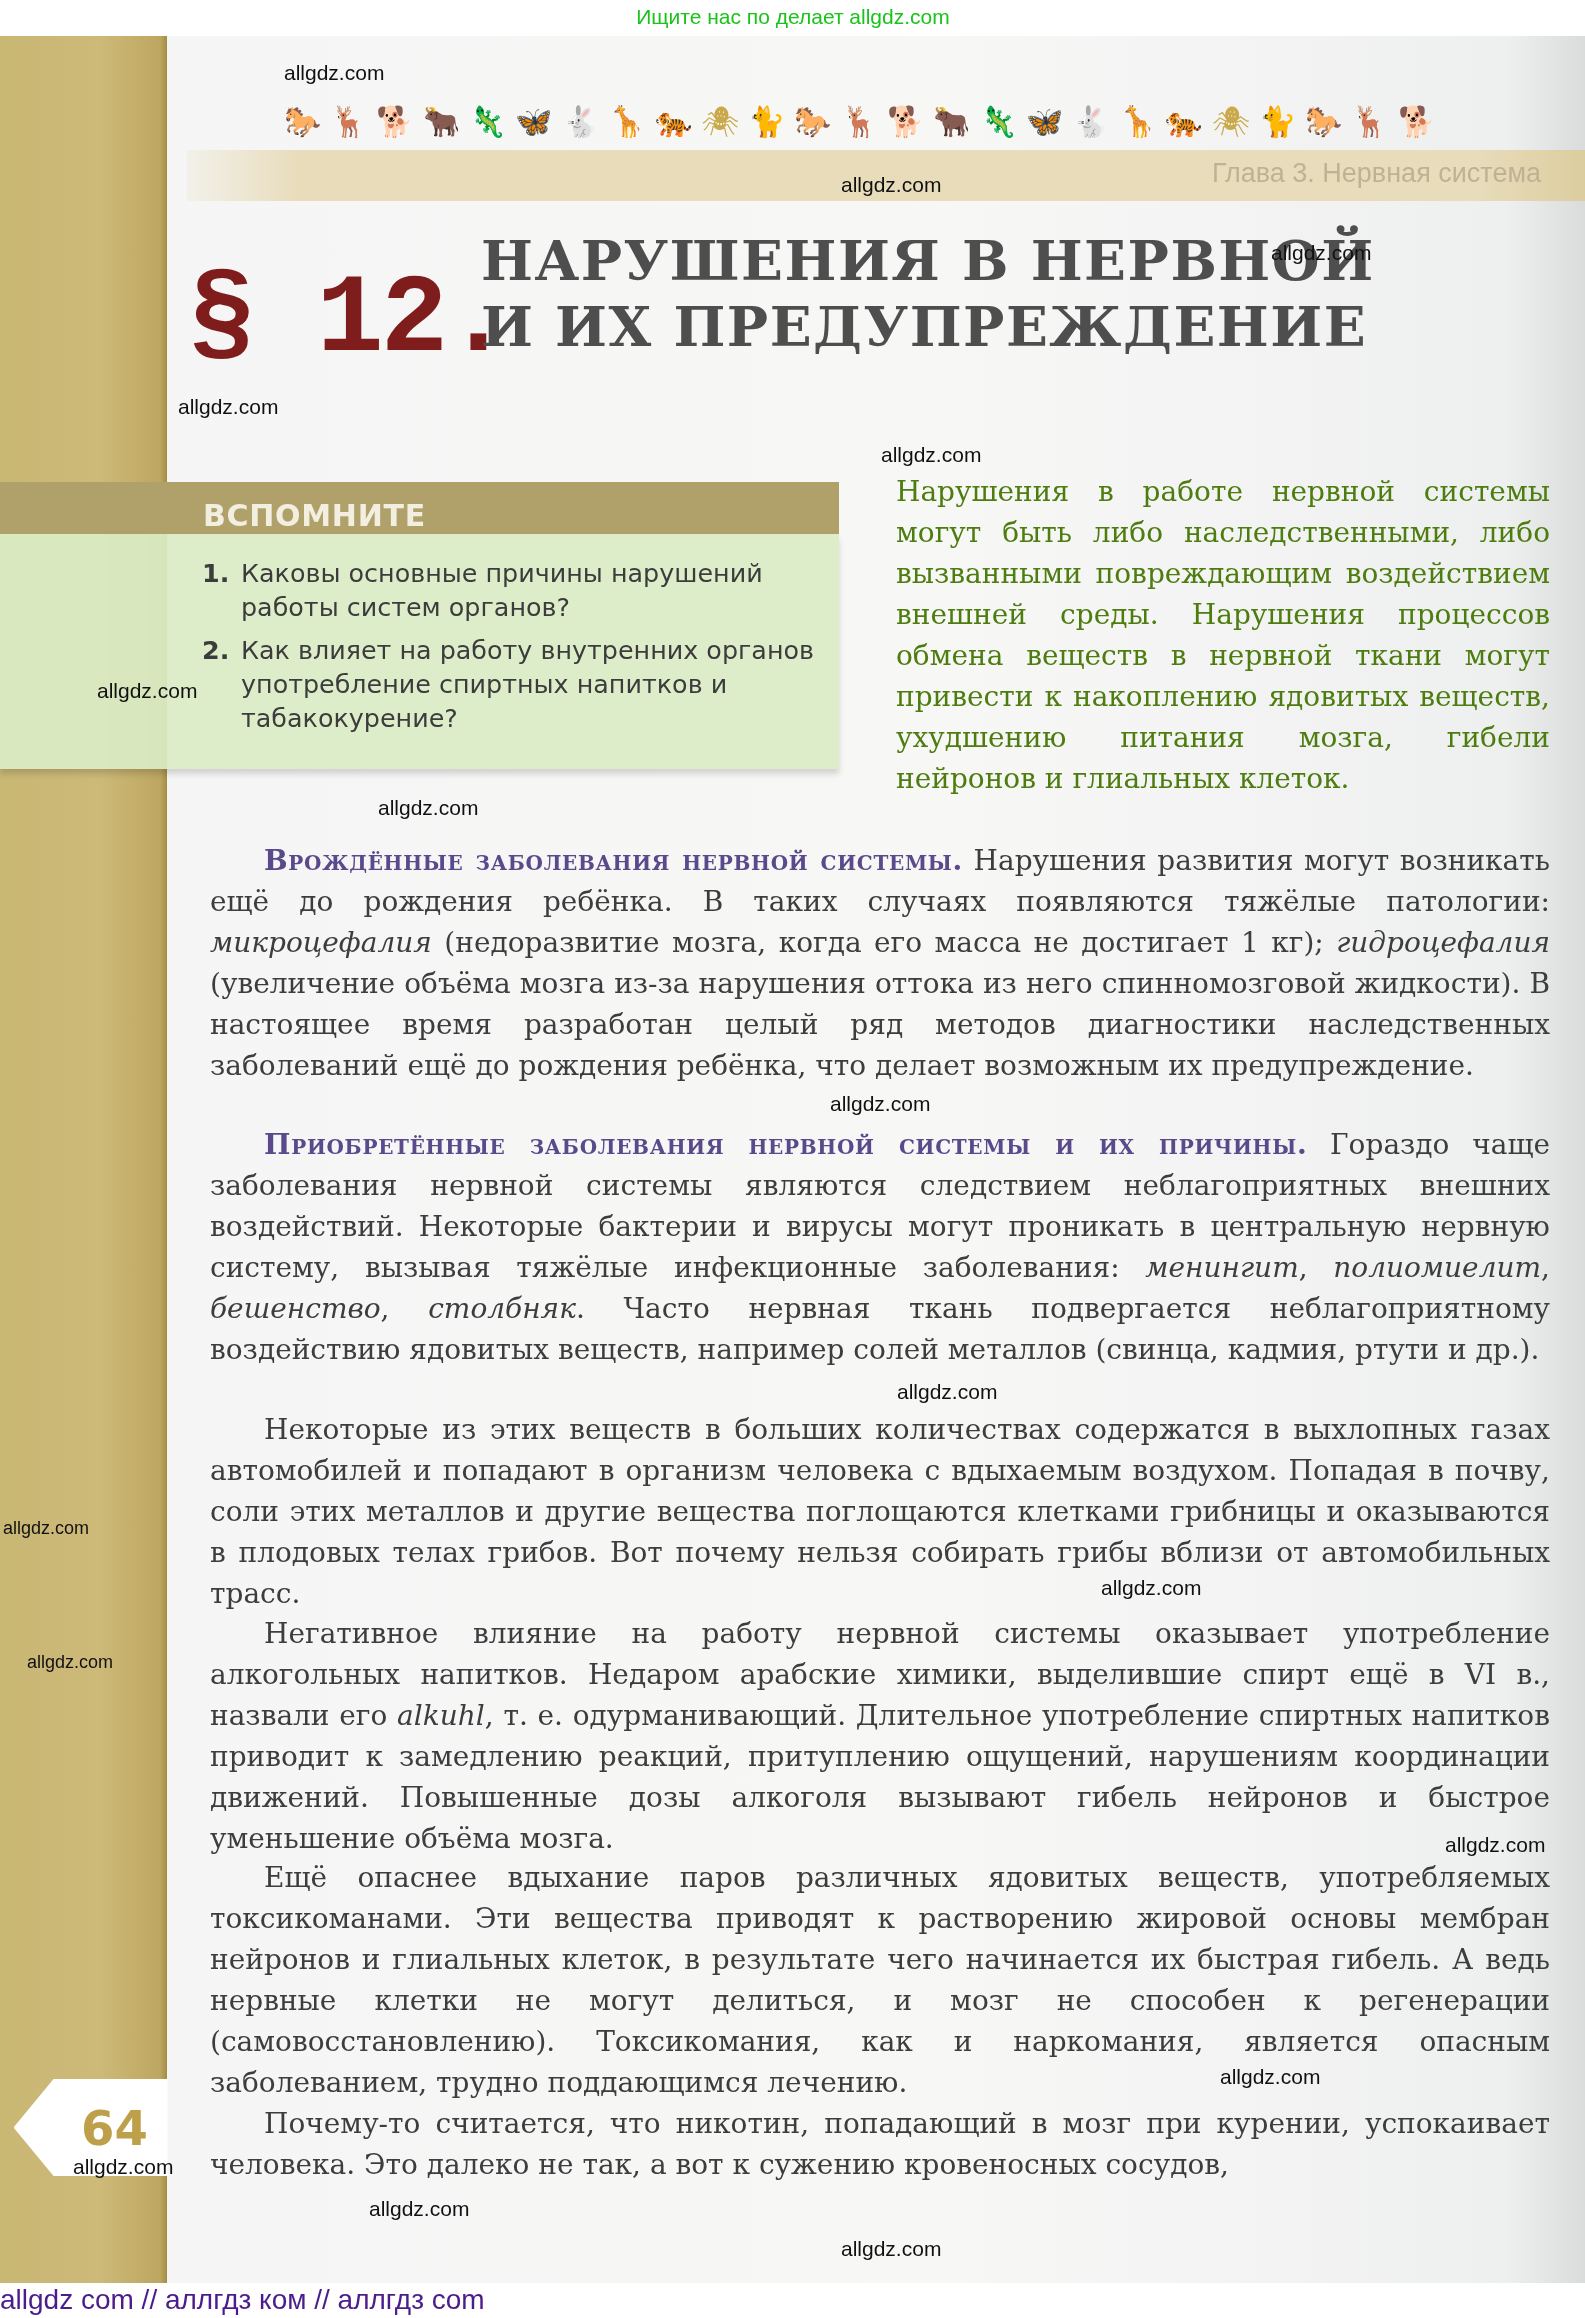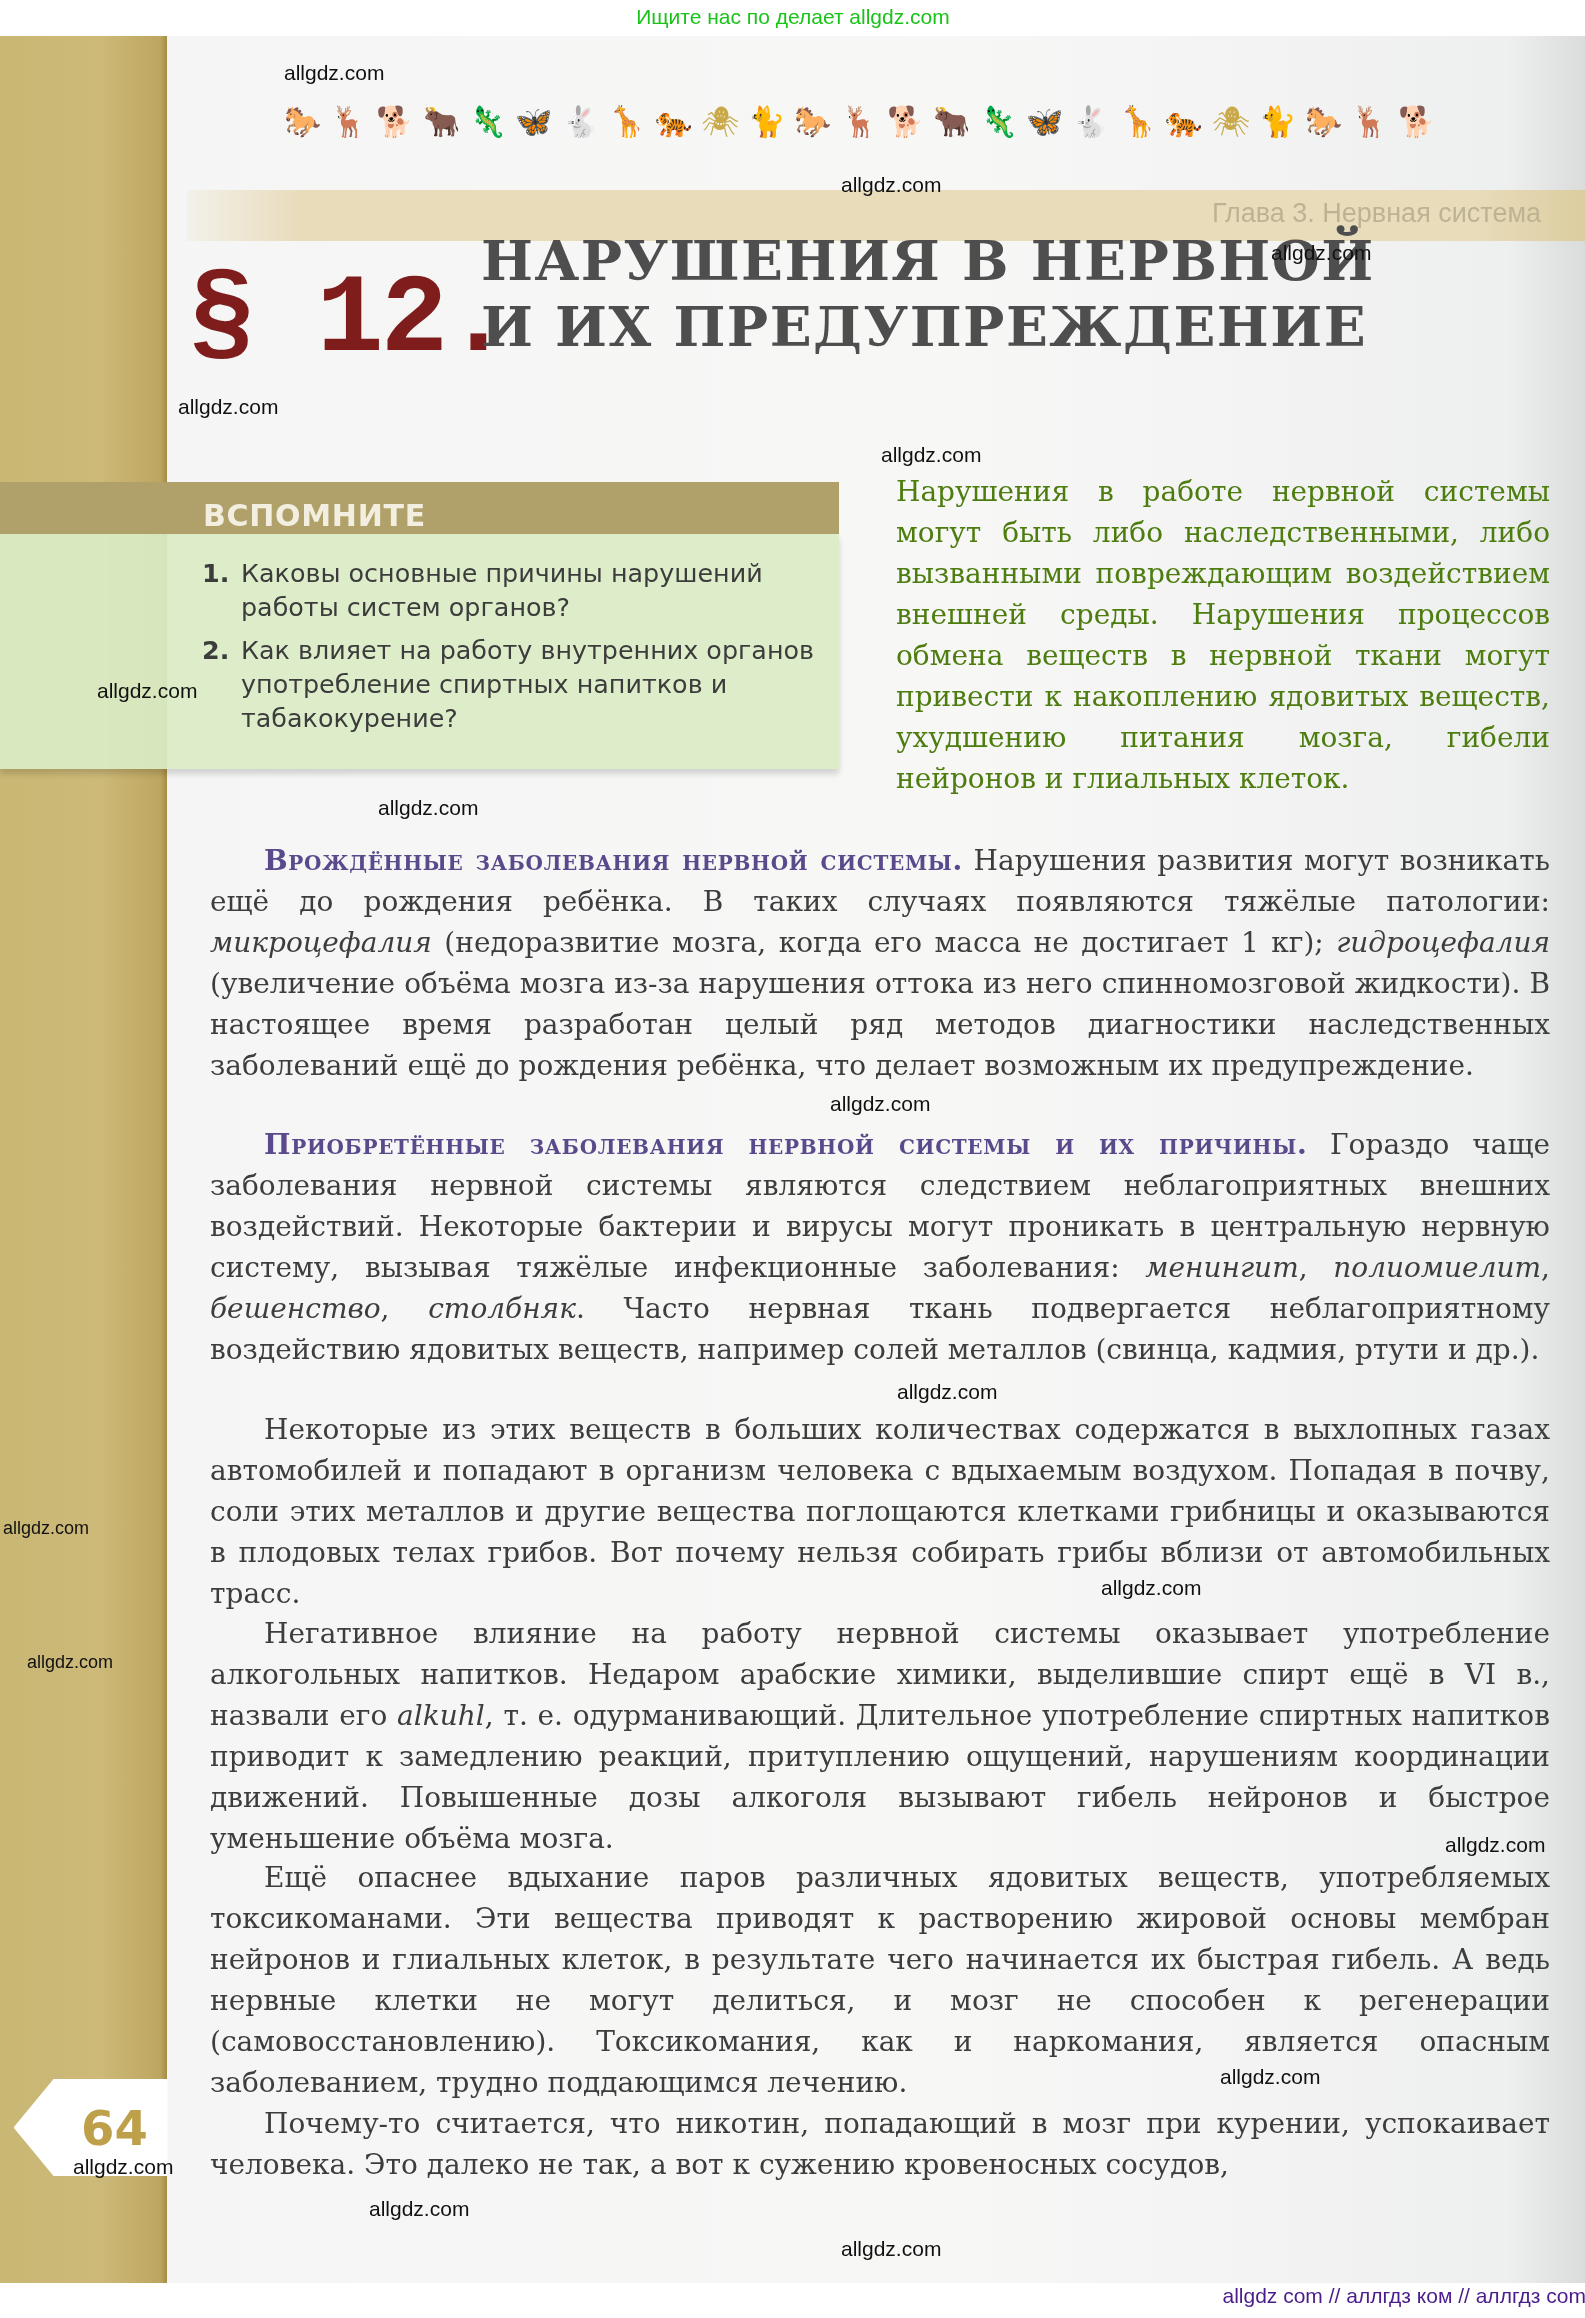--- a/index.html
+++ b/index.html
@@ -13,21 +13,21 @@
     background: linear-gradient(90deg, #f4f5f4 0%, #f7f7f6 60%, #eef0ef 95%, #d9dcdb 100%); }
 
   .left-band { position: absolute; top: 36px; left: 0; width: 167px; height: 2247px;
     background: linear-gradient(90deg, #c9b774 0%, #cdb978 60%, #bda660 96%, #a38d45 100%); }
 
   .ornament { position: absolute; top: 103px; left: 284px; width: 1302px; height: 37px;
     display: flex; gap: 9px; align-items: center; overflow: hidden; }
   .ornament span { font-size: 30px; color: #c9a94a; line-height: 1; font-family: "DejaVu Sans", sans-serif; }
 
   .header-strip { position: absolute; top: 150px; left: 187px; width: 1399px; height: 51px;
-    background: linear-gradient(90deg, rgba(233,222,190,0.2) 0%, #e8dcbb 8%, #e8dcbb 92%, #dccd9f 100%); margin-top: 40px; }
+    background: linear-gradient(90deg, rgba(233,222,190,0.2) 0%, #e8dcbb 8%, #e8dcbb 92%, #dccd9f 100%); }
   .header-strip .ghost { position: absolute; right: 45px; top: 7.5px; font-size: 27px; color: #bdb394; font-family: "Liberation Sans", sans-serif; }
 
   .para-sign { position: absolute; top: 265px; left: 188px; font-family: Liberation Mono, monospace;
     font-size: 112px; font-weight: bold; color: #7f1d1d; line-height: 1; letter-spacing: -3px; }
 
   .title { position: absolute; top: 228px; left: 481px; font-family: "DejaVu Serif", serif; font-weight: bold;
     font-size: 55px; line-height: 66px; color: #4e4e4e; letter-spacing: 1.5px; }
   .title div { white-space: nowrap; }
 
   .recall { position: absolute; top: 482px; left: 0; width: 839px; height: 301px; }
@@ -57,22 +57,22 @@
   .sec4 { top: 1613px; }
   .sec5 { top: 1857px; }
   .sec6 { top: 2103px; }
 
   .page-tab { position: absolute; top: 2079px; left: 13.5px; width: 154px; height: 97px; background: #ffffff;
     clip-path: polygon(26% 0, 100% 0, 100% 100%, 26% 100%, 0 50%); }
   .page-num { position: absolute; top: 2100px; left: 81px; font-family: "DejaVu Sans", sans-serif; font-weight: bold;
     font-size: 48px; color: #bfa04a; }
 
   .wm { position: absolute; font-family: "Liberation Sans", sans-serif; font-size: 21px; color: #111; white-space: nowrap; }
-  .bottom-banner { position: absolute; top: 2284px; left: 0; width: 1586px; text-align: right;
-    font-family: "Liberation Sans", sans-serif; font-size: 21px; color: #4b1d8c; }
+  .bottom-banner { position: absolute; top: 2284px; left: 0; width: 1586px; text-align: left;
+    font-family: "Liberation Sans", sans-serif; font-size: 28px; color: #4b1d8c; }
 </style>
 </head>
 <body>
 
 <div class="top-banner">Ищите нас по делает allgdz.com</div>
 
 <div class="page"></div>
 <div class="left-band"></div>
 
 <div class="ornament">

